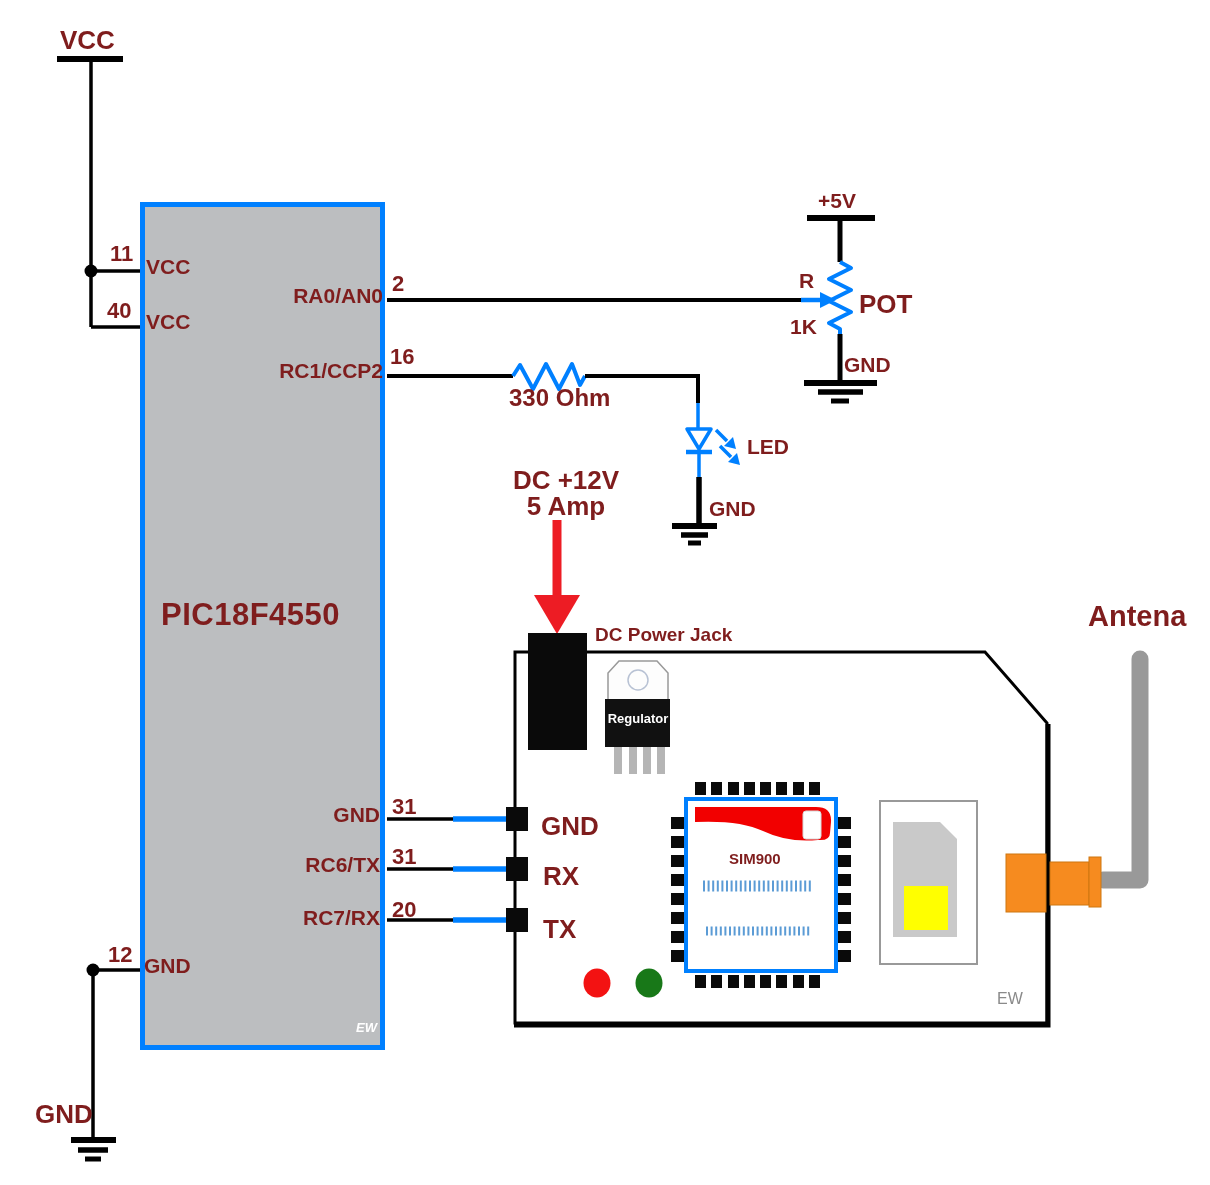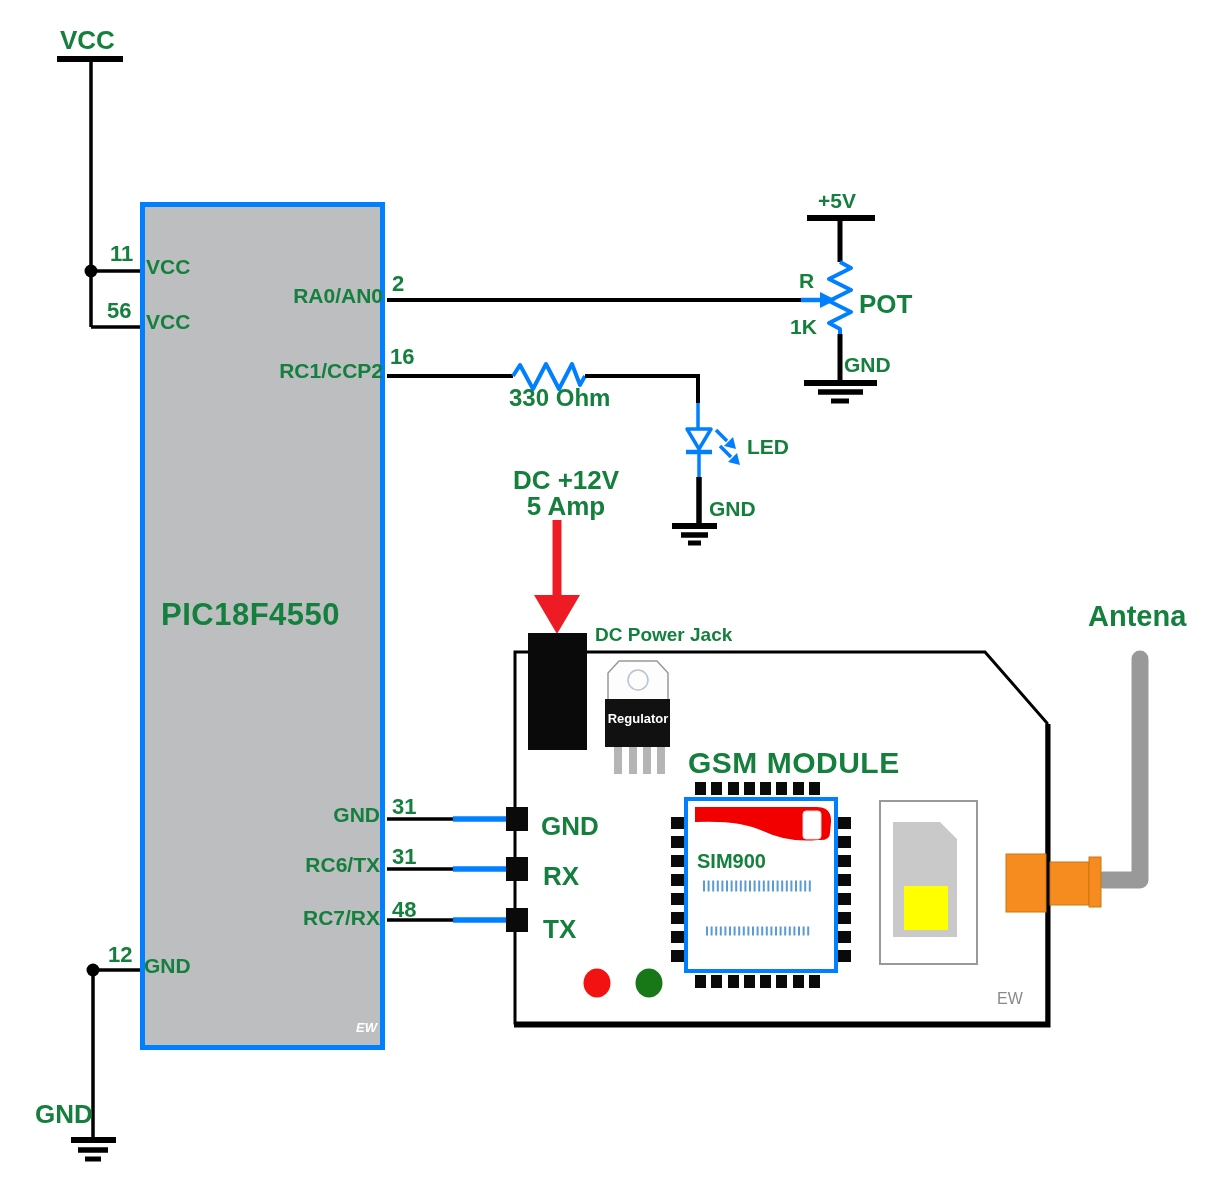--- a/index.html
+++ b/index.html
@@ -7,33 +7,33 @@
     position:relative;
     width:1210px;height:1185px;
     background:#fff;
     font-family:"Liberation Sans", sans-serif;
     overflow:hidden;
   }
   svg{position:absolute;left:0;top:0;}
   .lbl{
     position:absolute;
     font-weight:bold;
-    color:#15803d;
+    color:#7f1d1d;
     white-space:nowrap;
     line-height:1;
   }
   .fs22{font-size:22px;}
   .fs25{font-size:21px;}
   .fs27{font-size:26px;}
   .mcu-name{font-size:31px;letter-spacing:.5px;}
   .gsm-title{font-size:30px;letter-spacing:.5px;}
   .antena{font-size:29px;}
   .jack-lbl{font-size:19px;}
   .reg-lbl{font-size:13px;color:#fff;font-weight:bold;text-align:center;width:64px;}
-  .sim-lbl{font-size:20px;}
+  .sim-lbl{font-size:15px;margin-left:32px;}
   .board-pin-lbl{font-size:26px;}
   .watermark-mcu{font-size:13px;color:#fff;font-style:italic;}
   .watermark-board{font-size:16px;color:#8a8a8a;font-weight:normal;}
   .center{text-align:center;}
 </style>
 </head>
 <body>
 
 <div class="canvas">
 
@@ -190,55 +190,54 @@
       <rect x="1050" y="862" width="39" height="43"></rect>
       <rect x="1089" y="857" width="12" height="50"></rect>
     </g>
   </svg>
 
   <div class="lbl fs27" style="left:60px;top:27px;">VCC</div>
   <div class="lbl fs27" style="left:35px;top:1101px;">GND</div>
 
   <div class="lbl fs22" style="left:110px;top:243px;">11</div>
   <div class="lbl fs25" style="left:146px;top:256px;">VCC</div>
-  <div class="lbl fs22" style="left:107px;top:300px;">56</div>
+  <div class="lbl fs22" style="left:107px;top:300px;">40</div>
   <div class="lbl fs25" style="left:146px;top:311px;">VCC</div>
   <div class="lbl fs22" style="left:108px;top:944px;">12</div>
   <div class="lbl fs25" style="left:144px;top:955px;">GND</div>
 
   <div class="lbl mcu-name center" style="left:140px;top:599px;width:221px;">PIC18F4550</div>
   <div class="lbl watermark-mcu" style="left:356px;top:1021px;">EW</div>
 
   <div class="lbl fs22" style="left:392px;top:273px;">2</div>
   <div class="lbl fs25" style="right:827px;top:285px;margin-left:26px;">RA0/AN0</div>
   <div class="lbl fs22" style="left:390px;top:346px;">16</div>
   <div class="lbl fs25" style="right:827px;top:360px;">RC1/CCP2</div>
   <div class="lbl fs22" style="left:392px;top:796px;text-align:right;">31</div>
   <div class="lbl fs25" style="right:830px;top:804px;">GND</div>
   <div class="lbl fs22" style="left:392px;top:846px;">31</div>
   <div class="lbl fs25" style="right:830px;top:854px;">RC6/TX</div>
-  <div class="lbl fs22" style="left:392px;top:899px;">48</div>
+  <div class="lbl fs22" style="left:392px;top:899px;">20</div>
   <div class="lbl fs25" style="right:830px;top:907px;">RC7/RX</div>
 
   <div class="lbl fs25" style="left:818px;top:190px;">+5V</div>
   <div class="lbl fs25" style="left:799px;top:270px;">R</div>
   <div class="lbl fs25" style="left:790px;top:316px;">1K</div>
   <div class="lbl fs27" style="left:859px;top:291px;">POT</div>
   <div class="lbl fs25" style="left:844px;top:354px;">GND</div>
 
   <div class="lbl" style="left:509px;top:386px;font-size:24px;">330 Ohm</div>
   <div class="lbl fs25" style="left:747px;top:436px;">LED</div>
   <div class="lbl fs25" style="left:709px;top:498px;">GND</div>
 
   <div class="lbl fs27 center" style="left:496px;top:467px;width:140px;">DC +12V</div>
   <div class="lbl fs27 center" style="left:496px;top:493px;width:140px;">5 Amp</div>
 
   <div class="lbl jack-lbl" style="left:595px;top:625px;text-align:right;">DC Power Jack</div>
   <div class="lbl reg-lbl" style="left:606px;top:712px;">Regulator</div>
-  <div class="lbl gsm-title" style="left:688px;top:748px;">GSM MODULE</div>
   <div class="lbl sim-lbl" style="left:697px;top:851px;">SIM900</div>
   <div class="lbl board-pin-lbl" style="left:541px;top:813px;">GND</div>
   <div class="lbl board-pin-lbl" style="left:543px;top:863px;">RX</div>
   <div class="lbl board-pin-lbl" style="left:543px;top:916px;">TX</div>
   <div class="lbl watermark-board" style="left:997px;top:991px;">EW</div>
   <div class="lbl antena" style="left:1088px;top:602px;">Antena</div>
 
 </div>
 
 </body></html>

